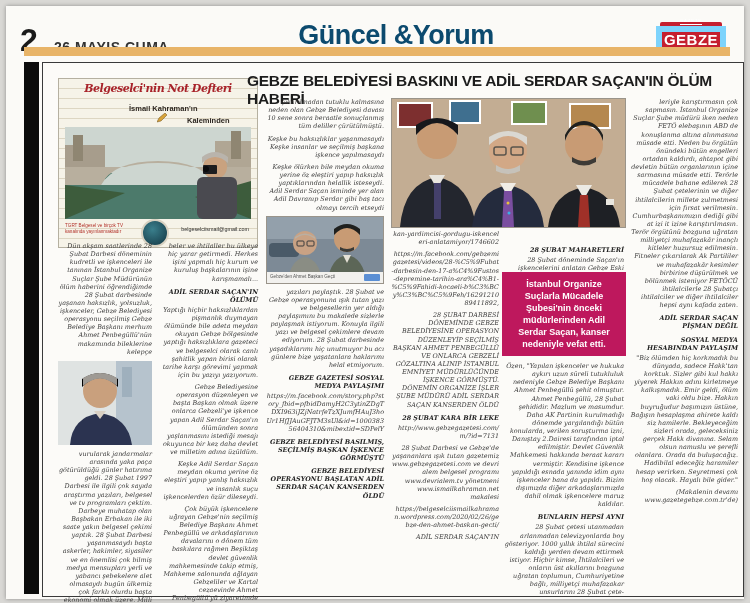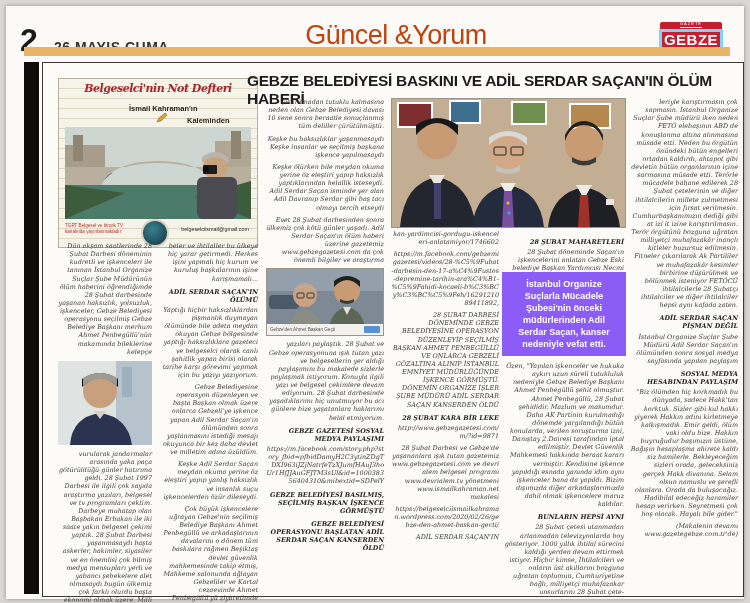--- a/index.html
+++ b/index.html
@@ -1,24 +1,24 @@
 <!DOCTYPE html>
 <html><head>
 <meta charset="utf-8">
 <style>
   html,body{margin:0;padding:0;}
   body{width:750px;height:603px;position:relative;background:#d9d8d5;font-family:"Liberation Sans",sans-serif;overflow:hidden;}
   .page{position:absolute;left:6px;top:6px;right:6px;bottom:4px;background:#fbfaf7;box-shadow:0 0 4px rgba(0,0,0,.35);}
   
   .pageno{position:absolute;left:14px;top:18px;font-size:32px;font-weight:bold;color:#1a1a1a;line-height:1;}
   .dateline{position:absolute;left:48px;top:33px;font-size:14px;font-weight:bold;letter-spacing:.5px;color:#333;}
-  .section-title{position:absolute;left:255px;top:14px;width:270px;text-align:center;font-size:27px;font-weight:normal;color:#c2410c;letter-spacing:-.5px;}
+  .section-title{position:absolute;left:255px;top:14px;width:270px;text-align:center;font-size:27px;font-weight:bold;color:#0c4a6e;letter-spacing:-.5px;}
   .logo{position:absolute;right:22px;top:16px;width:62px;height:28px;background:#c51f2f;border-radius:2px;display:flex;flex-direction:column;align-items:center;justify-content:center;}
   .logo .lt{font-size:4px;color:#fff;letter-spacing:1px;border-bottom:1px solid #fff;line-height:1.1;}
-  .logo .lm{font-size:15px;font-weight:bold;color:#fff;letter-spacing:.5px;line-height:1;border:3px solid #7dd3fc;padding:0 2px;margin-top:1px;}
+  .logo .lm{font-size:15px;font-weight:bold;color:#fff;letter-spacing:.5px;line-height:1;border:6px solid #7dd3fc;padding:0 2px;margin-top:1px;}
   .orange-bar{position:absolute;left:18px;top:41px;width:706px;height:9px;background:#e8b468;}
   
   .heavy-bar{position:absolute;left:18px;top:56px;width:15px;height:532px;background:#0c0c0c;}
   .frame{position:absolute;left:36px;top:56px;width:700px;height:533px;border:1px solid #3a3a3a;background:#fcfbf8;}
   
   .feature-graphic{position:absolute;left:52px;top:72px;width:198px;height:168px;background:#f6f3e8;border:1px solid #b5b0a0;
     background-image:repeating-linear-gradient(#f6f3e8 0 9px,#ddd6c2 9px 10px);}
   .fg-title{position:absolute;left:4px;top:3px;width:190px;font-family:"DejaVu Serif",serif;font-style:italic;font-weight:bold;font-size:11px;color:#a8232a;text-align:center;letter-spacing:-.5px;}
   .fg-author{position:absolute;left:26px;top:25px;font-size:7.5px;font-weight:bold;color:#2c2620;padding-left:44px;}
   .fg-kalem{position:absolute;left:128px;top:37px;font-size:7.5px;font-weight:bold;color:#2c2620;}
@@ -33,21 +33,21 @@
   .col .url{word-break:break-all;}
   .col .caps{text-transform:none;}
   
   .headline{position:absolute;left:241px;top:66px;width:478px;font-size:15.5px;font-weight:bold;color:#1c1c1c;letter-spacing:-.3px;font-family:"Liberation Sans",sans-serif;}
   
   .photo{position:absolute;overflow:hidden;border:1px solid #9a948a;background:#b9a98f;}
   .cap-bar{position:absolute;left:0;bottom:0;width:100%;height:11px;background:#f2f1ee;display:flex;align-items:center;justify-content:space-between;padding:0 3px;box-sizing:border-box;}
   .cap-bar .ct{font-size:4.6px;color:#555;font-family:"Liberation Sans",sans-serif;font-style:normal;}
   .cap-bar .chip{width:16px;height:7px;background:#5b8fd4;border-radius:1px;}
   
-  .black-box{position:absolute;left:496px;top:266px;width:124px;height:84px;background:#8b5cf6;color:#fff;display:flex;align-items:center;justify-content:center;text-align:center;padding:4px 7px;box-sizing:border-box;font-size:9px;font-weight:bold;line-height:1.35;font-family:"Liberation Sans",sans-serif;}
+  .black-box{position:absolute;left:496px;top:266px;width:124px;height:84px;background:#be185d;color:#fff;display:flex;align-items:center;justify-content:center;text-align:center;padding:4px 7px;box-sizing:border-box;font-size:9px;font-weight:bold;line-height:1.35;font-family:"Liberation Sans",sans-serif;}
 </style>
 </head>
 <body>
 
 <div class="page">
 
   <div class="pageno">2</div>
   <div class="dateline">26 MAYIS CUMA</div>
   <div class="section-title">Güncel &amp;Yorum</div>
   <div class="logo">
@@ -147,21 +147,20 @@
       <path d="M184 86 L192 100 L200 86 Z" fill="#eceae4"></path>
       <path d="M188 96 L196 96 L198 128 L186 128 Z" fill="#a03028"></path>
       <rect x="214" y="100" width="8" height="6" fill="#e9e6df"></rect>
     </svg>
   </div>
 
   <div class="col" style="left:260px;top:92px;width:118px;">
     <p>çıkarılmadan tutuklu kalmasına neden olan Gebze Belediyesi davası 10 sene sonra beraatle sonuçlanmış tüm deliller çürütülmüştü.</p>
     <p>Keşke bu haksızlıklar yaşanmasaydı Keşke insanlar ve seçilmiş başkana işkence yapılmasaydı</p>
     <p>Keşke ölürken bile meydan okuma yerine öz eleştiri yapıp haksızlık yaptıklarından helallik isteseydi. Adil Serdar Saçan isminde yer alan Adil Davranıp Serdar gibi baş tacı olmayı tercih etseydi</p>
-    <p>Evet 28 Şubat darbesinden sonra ülkemiz çok kötü günler yaşadı. Adil Serdar Saçan'ın ölüm haberi üzerine gazetemiz www.gebzegazetesi.com da çok önemli bilgiler ve araştırma</p>
     <div class="photo" style="position:relative;left:0;top:0;width:116px;height:66px;margin:2px 0 4px;">
       <svg width="116" height="66" viewBox="0 0 116 66">
         <rect width="116" height="66" fill="#7d8a96"></rect>
         <rect x="0" y="0" width="116" height="22" fill="#93a0ab"></rect>
         <rect x="2" y="26" width="30" height="14" rx="4" fill="#4a5a68"></rect>
         <circle cx="38" cy="26" r="12" fill="#c9a284"></circle>
         <path d="M28 22 Q38 14 48 22 L48 20 Q38 13 28 20 Z" fill="#b9b0a4"></path>
         <rect x="30" y="24" width="7" height="5" rx="1" fill="none" stroke="#3c3c3c" stroke-width="1"></rect>
         <rect x="40" y="24" width="7" height="5" rx="1" fill="none" stroke="#3c3c3c" stroke-width="1"></rect>
         <path d="M20 66 Q24 42 38 40 Q52 42 56 66 Z" fill="#8a8d84"></path>
@@ -181,39 +180,38 @@
     <p class="url">https://m.facebook.com/story.php?story_fbid=pfbidDamyH2C3ytinZDgTDXI963iJZjNatrfeTzXJumfHAuJ3hoUr1HfJJAuGFJTM3sUl&amp;id=100038356404310&amp;mibextid=SDPelY</p>
     <p class="sub">GEBZE BELEDİYESİ BASILMIŞ, SEÇİLMİŞ BAŞKAN İŞKENCE GÖRMÜŞTÜ</p>
     <p class="sub">GEBZE BELEDİYESİ OPERASYONU BAŞLATAN ADİL SERDAR SAÇAN KANSERDEN ÖLDÜ</p>
   </div>
 
   <div class="col" style="left:385px;top:224px;width:108px;">
     <p class="url">kan-yardimcisi-gordugu-iskenceleri-anlatamiyor/1746602</p>
     <p class="url">https://m.facebook.com/gebzemigazetesi/videos/28-%C5%9Fubat-darbesin-den-17-a%C4%9Fustos-depremine-tarihin-ara%C4%B1-%C5%9Fahidi-kocaeli-b%C3%BCy%C3%BC%C5%9Feh/1629121089411892,</p>
     <p class="caps">28 ŞUBAT DARBESİ DÖNEMİNDE GEBZE BELEDİYESİNE OPERASYON DÜZENLEYİP SEÇİLMİŞ BAŞKAN AHMET PENBEGÜLLÜ VE ONLARCA GEBZELİ GÖZALTINA ALINIP İSTANBUL EMNİYET MÜDÜRLÜĞÜNDE İŞKENCE GÖRMÜŞTÜ. DÖNEMİN ORGANİZE İŞLER ŞUBE MÜDÜRÜ ADİL SERDAR SAÇAN KANSERDEN ÖLDÜ</p>
     <p class="sub">28 ŞUBAT KARA BİR LEKE</p>
-    <p class="url">http://www.gebzegazetesi.com/m/?id=9871</p>
+    <p class="url">http://www.gebzegazetesi.com/m/?id=7131</p>
     <p>28 Şubat Darbesi ve Gebze'de yaşananlara ışık tutan gazetemiz www.gebzegazetesi.com ve devri alem belgesel programı www.devrialem.tv yönetmeni www.ismailkahraman.net makalesi</p>
     <p class="url">https://belgeselciismailkahraman.wordpress.com/2020/02/26/gebze-den-ahmet-baskan-gecti/</p>
     <p class="caps">ADİL SERDAR SAÇAN'IN</p>
   </div>
 
   <div class="col" style="left:498px;top:224px;width:120px;">
-    <p class="sub" style="margin-top:8px">28 ŞUBAT MAHARETLERİ</p>
+    <p class="sub" style="margin-top:16px">28 ŞUBAT MAHARETLERİ</p>
     <p>28 Şubat döneminde Saçan'ın işkencelerini anlatan Gebze Eski belediye Başkan Yardımcısı Necmi</p>
   </div>
   <div class="black-box">İstanbul Organize Suçlarla Mücadele Şubesi'nin önceki müdürlerinden Adil Serdar Saçan, kanser nedeniyle vefat etti.</div>
   <div class="col" style="left:498px;top:356px;width:120px;">
     <p>Özen, "Yapılan işkenceler ve hukuka aykırı uzun süreli tutukluluk nedeniyle Gebze Belediye Başkanı Ahmet Penbegüllü şehit olmuştur. Ahmet Penbegüllü, 28 Şubat şehididir. Mazlum ve masumdur. Daha AK Partinin kurulmadığı dönemde yargılandığı bütün konularda, verilen soruşturma izni, Danıştay 2.Dairesi tarafından iptal edilmiştir. Devlet Güvenlik Mahkemesi hakkında beraat kararı vermiştir. Kendisine işkence yapıldığı esnada yanında idim aynı işkenceler bana da yapıldı. Bizim dışımızda diğer arkadaşlarımızda dahil olmak işkencelere maruz kaldılar.</p>
     <p class="sub">BUNLARIN HEPSİ AYNI</p>
     <p>28 Şubat çetesi utanmadan arlanmadan televizyonlarda boy gösteriyor. 1000 yıllık ihtilal sürecini kaldığı yerden devam ettirmek istiyor. Hiçbir kimse, İhtilalcileri ve onların üst akıllarını bozguna uğratan toplumun, Cumhuriyetine bağlı, milliyetçi muhafazakar unsurlarını 28 Şubat çete-</p>
   </div>
 
   <div class="col" style="left:624px;top:92px;width:108px;">
     <p>leriyle karıştırmasın çok sapmasın. İstanbul Organize Suçlar Şube müdürü iken neden FETÖ elebaşının ABD de konuşlanma altına alınmasına müsade etti. Neden bu örgütün önündeki bütün engelleri ortadan kaldırdı, ahtapot gibi devletin bütün organlarının içine sarmasına müsade etti. Terörle mücadele bahane edilerek 28 Şubat çetelerinin ve diğer ihtilalcilerin millete zulmetmesi için fırsat verilmesin. Cumhurbaşkanımızın dediği gibi at izi it izine karıştırılmasın. Terör örgütünü bozguna uğratan milliyetçi muhafazakâr inançlı kitleler huzursuz edilmesin. Fitneler çıkarılarak Ak Partililer ve muhafazakâr kesimler birbirine düşürülmek ve bölünmek isteniyor FETÖCÜ ihtilalcilerle 28 Şubatçı ihtilalciler ve diğer ihtilalciler hepsi aynı kafada zaten.</p>
     <p class="sub">ADİL SERDAR SAÇAN PİŞMAN DEĞİL</p>
-    <p>İstanbul Organize Suçlar Şube Müdürü Adil Serdar Saçan'ın ölümünden sonra sosyal medya sayfasında yapılan paylaşım</p>
     <p class="sub">SOSYAL MEDYA HESABINDAN PAYLAŞIM</p>
     <p>"Biz ölümden hiç korkmadık bu dünyada, sadece Hakk'tan korktuk. Sizler gibi kul hakkı yiyerek Hakkın adını kirletmeye kalkışmadık. Emir geldi, ölüm vaki oldu bize. Hakkın buyruğudur başımızın üstüne, Bağışın hesaplaşma ahirete kaldı siz hamilerle. Bekleyeceğim sizleri orada, geleceksiniz gerçek Hakk divanına. Selam olsun namuslu ve şerefli olanlara. Orada da buluşacağız. Hadibilal edeceğiz haramiler hesap verirken. Seyretmesi çok hoş olacak. Hayalı bile gider."</p>
     <p>(Makalenin devamı www.gazetegebze.com.tr'de)</p>
   </div>
 
 </div>
 
 </body></html>

